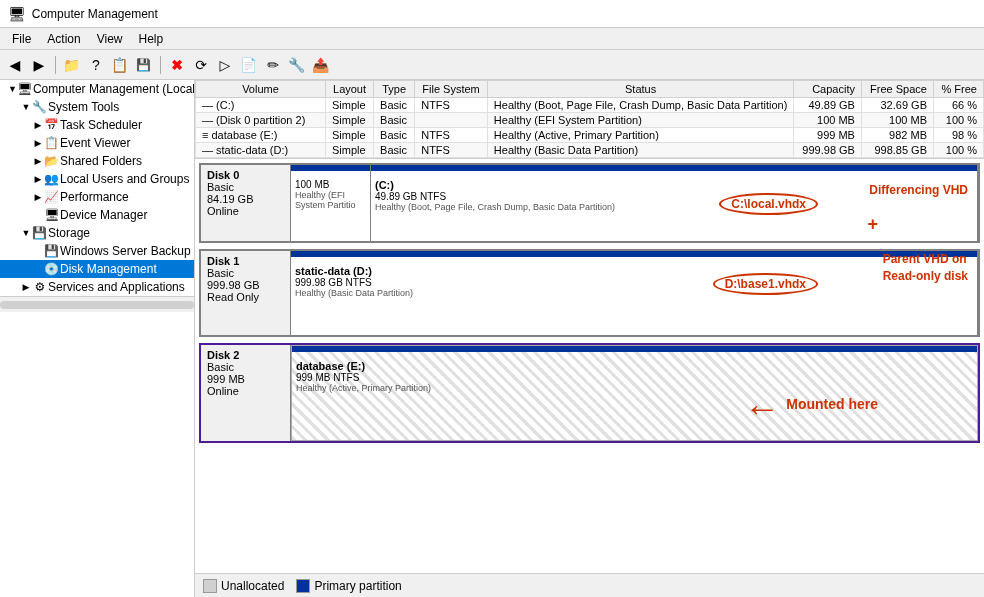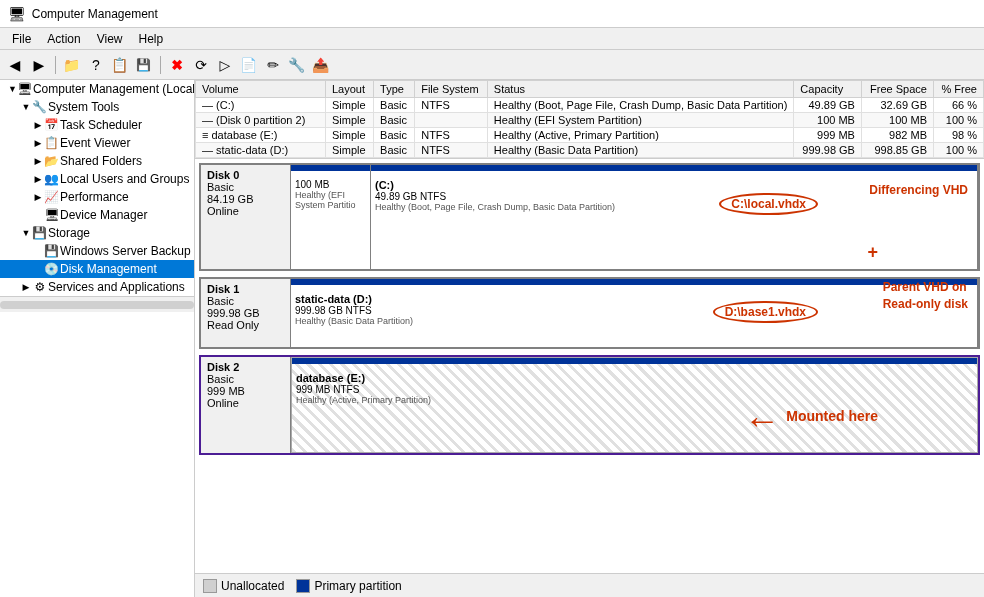--- a/index.html
+++ b/index.html
@@ -30,21 +30,21 @@
     .indent1 { padding-left: 8px; }
     .indent2 { padding-left: 20px; }
     .indent3 { padding-left: 32px; }
     .expand-arrow { width: 12px; height: 12px; display: inline-flex; align-items: center; justify-content: center; font-size: 9px; cursor: pointer; }
 
     
     .content { flex: 1; background: #fff; overflow: auto; display: flex; flex-direction: column; }
 
     
     .volume-table { width: 100%; border-collapse: collapse; font-size: 11px; }
-    .volume-table th { background: #f0f0f0; border: 1px solid #d0d0d0; padding: 2px 6px; text-align: left; font-weight: normal; white-space: nowrap; }
+    .volume-table th { background: #f0f0f0; border: 1px solid #d0d0d0; padding: 2px 6px; text-align: center; font-weight: normal; white-space: nowrap; }
     .volume-table td { border: 1px solid #e0e0e0; padding: 1px 6px; white-space: nowrap; }
     .volume-table tr:nth-child(even) td { background: #f8f8f8; }
 
     
     .disk-panels { flex: 1; padding: 4px; overflow-y: auto; position: relative; }
     .disk-panel { border: 2px solid #808080; margin-bottom: 6px; display: flex; flex-direction: row; background: #fff; position: relative; }
     .disk-info { width: 90px; min-width: 90px; padding: 4px 6px; font-size: 11px; border-right: 1px solid #808080; background: #f0f0f0; }
     .disk-info-title { font-weight: bold; font-size: 11px; }
     .disk-partitions { flex: 1; display: flex; flex-direction: row; }
 
@@ -184,21 +184,21 @@
 
     <div style="border-bottom: 1px solid #ccc;">
       <table class="volume-table">
         <thead>
           <tr>
             <th style="width:130px;">Volume</th>
             <th>Layout</th>
             <th>Type</th>
             <th>File System</th>
             <th style="width:300px;">Status</th>
-            <th style="margin-top:25px;">Capacity</th>
+            <th style="text-align:right;margin-top:25px;">Capacity</th>
             <th style="text-align:right;">Free Space</th>
             <th style="text-align:right;">% Free</th>
           </tr>
         </thead>
         <tbody>
           <tr>
             <td>— <span>(C:)</span></td>
             <td>Simple</td>
             <td>Basic</td>
             <td>NTFS</td>
@@ -236,21 +236,21 @@
             <td style="text-align:right;">999.98 GB</td>
             <td style="text-align:right;">998.85 GB</td>
             <td style="text-align:right;">100 %</td>
           </tr>
         </tbody>
       </table>
     </div>
 
     <div class="disk-panels" style="position:relative; min-height:300px;">
 
-      <div class="disk-panel" style="height: 108px;">
+      <div class="disk-panel" style="height: 80px;">
         <div class="disk-info">
           <div class="disk-info-title">Disk 0</div>
           <div>Basic</div>
           <div>84.19 GB</div>
           <div>Online</div>
         </div>
         <div class="disk-partitions">
 
           <div class="partition-block" style="width:80px; flex-shrink:0;">
             <div class="partition-header"></div>
@@ -274,21 +274,21 @@
           <span class="annotation-oval">C:\local.vhdx</span>
         </div>
         <div style="position:absolute; top:18px; right:10px; z-index:10; color:#cc3300; font-size:12px; font-weight:bold;">
           <span>Differencing VHD</span>
         </div>
         <div style="position:absolute; bottom:6px; right:100px; z-index:10; color:#cc3300; font-size:18px; font-weight:bold;">
           <span>+</span>
         </div>
       </div>
 
-      <div class="disk-panel" style="height: 72px; position:relative;">
+      <div class="disk-panel" style="height: 88px; position:relative;">
         <div class="disk-info">
           <div class="disk-info-title">Disk 1</div>
           <div>Basic</div>
           <div>999.98 GB</div>
           <div>Read Only</div>
         </div>
         <div class="disk-partitions">
           <div class="partition-block" style="flex:1; position:relative;">
             <div class="partition-header"></div>
             <div class="partition-content">

